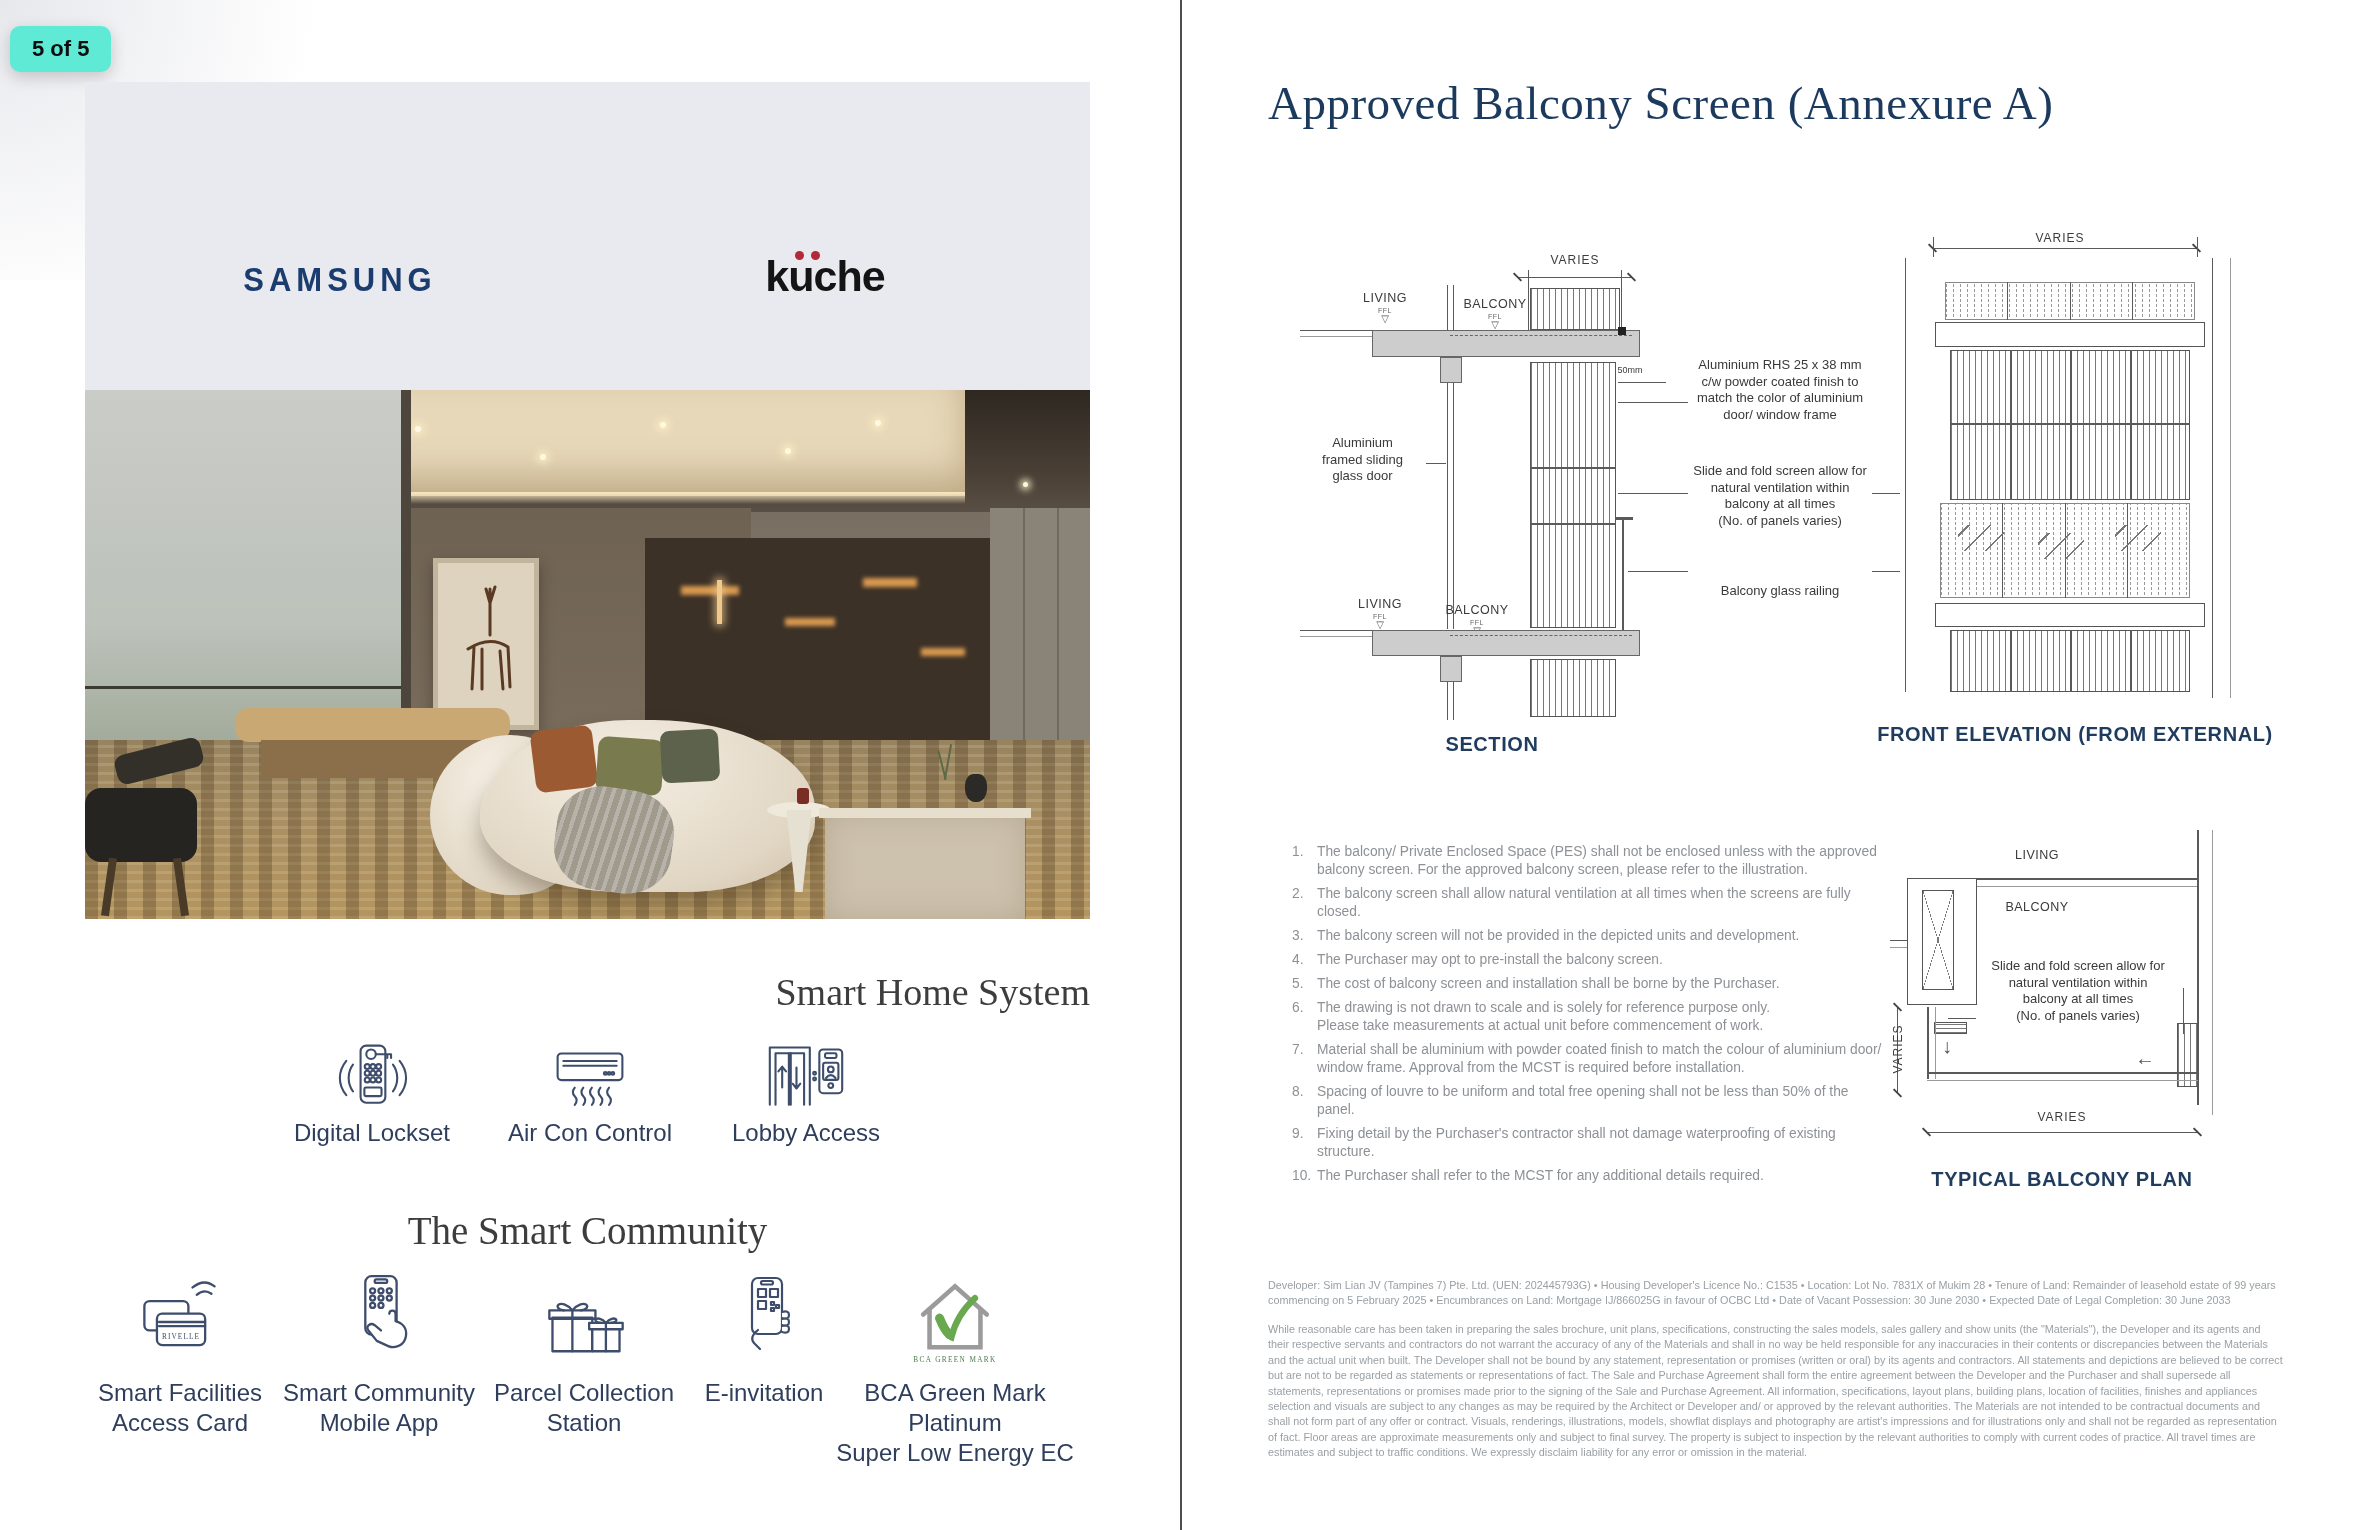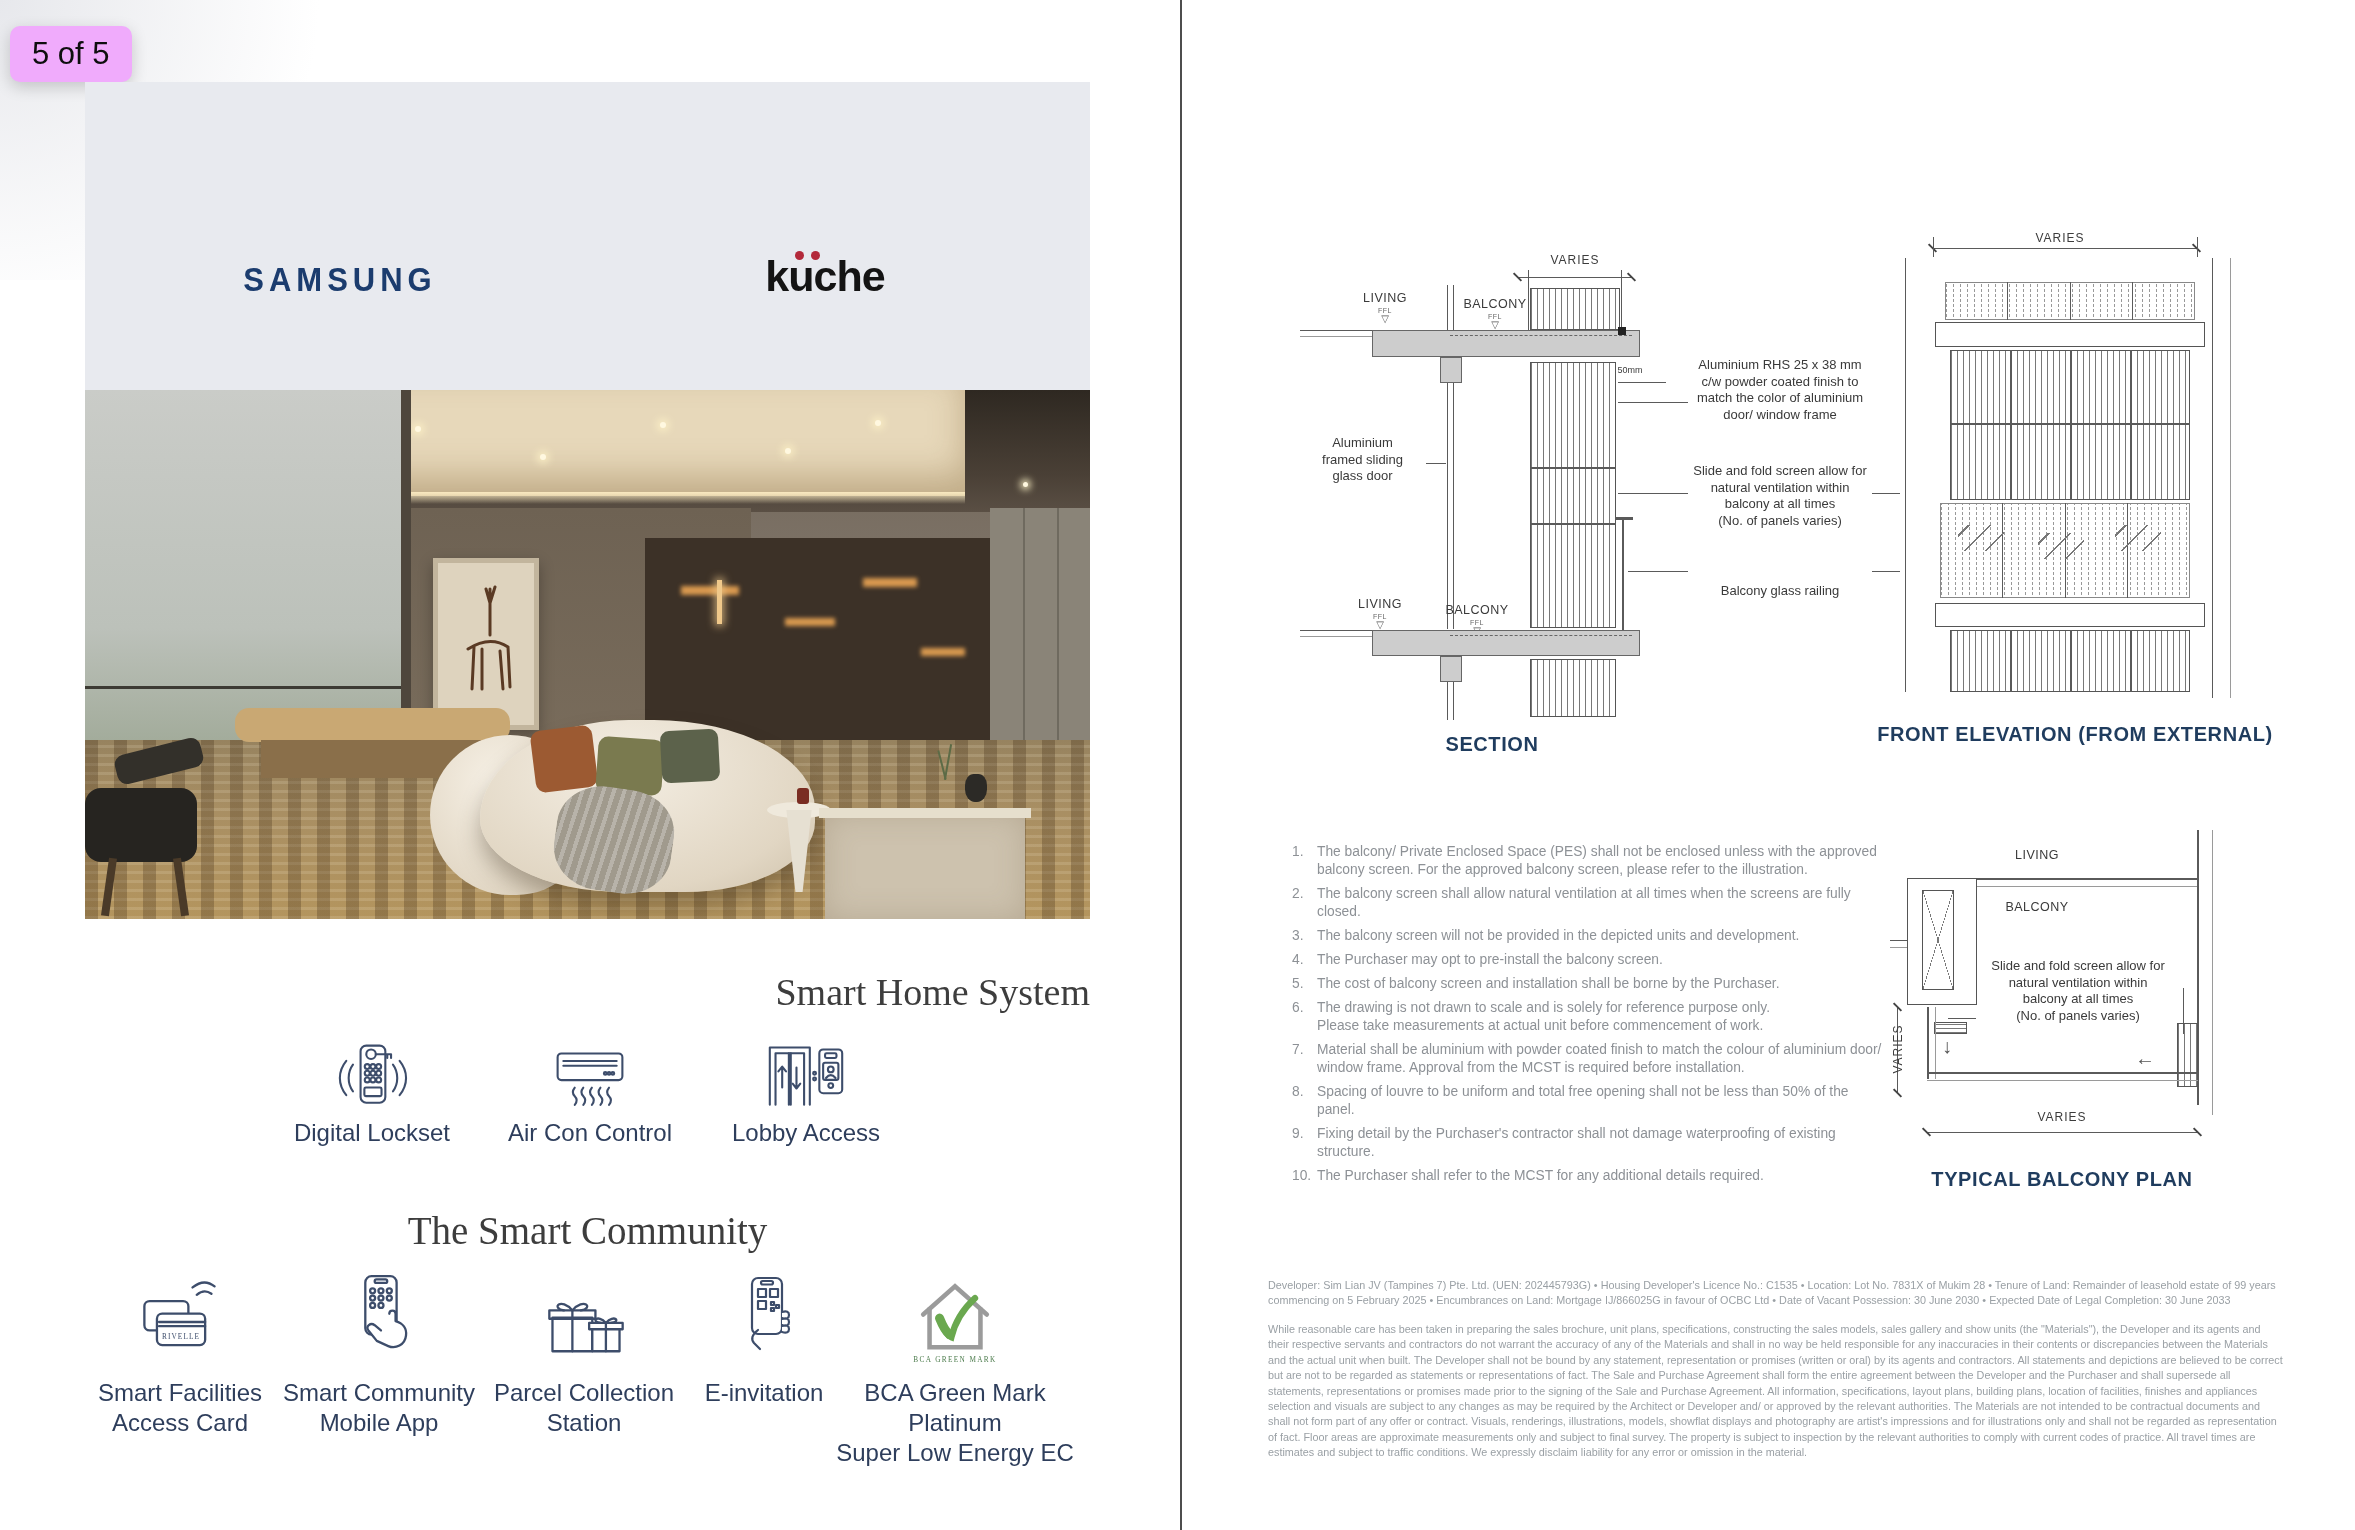--- a/index.html
+++ b/index.html
@@ -1,19 +1,19 @@
 <!DOCTYPE html>
 <html><head>
 <meta charset="utf-8">
 <style>
   html,body{margin:0;padding:0;background:#ffffff;}
   .canvas{position:relative;width:2355px;height:1530px;background:#fff;font-family:"Liberation Sans",sans-serif;overflow:hidden;}
   .abs{position:absolute;}
   .corner-shade{left:0;top:0;width:360px;height:280px;background:radial-gradient(circle at 0 0,#e7e8ec 0%,rgba(231,232,236,0) 70%);}
-  .page-badge{left:10px;top:26px;background:#f0abfc;border-radius:10px;padding:10px 22px;box-shadow:0 5px 16px rgba(0,0,0,.18);font-size:31px;font-weight:normal;color:#0e0e0e;}
+  .page-badge{left:10px;top:26px;background:#5eead4;border-radius:10px;padding:10px 22px;box-shadow:0 5px 16px rgba(0,0,0,.18);font-size:22px;font-weight:bold;color:#0e0e0e;}
   .divider{left:1180px;top:0;width:2px;height:1530px;background:#4d4d4d;}
   .serif{font-family:"Liberation Serif","DejaVu Serif",serif;font-weight:400;}
   .pf-panel{left:85px;top:82px;width:1005px;height:308px;background:#e8eaef;}
   .pf-title{left:85px;top:148px;width:1005px;text-align:center;font-size:35px;color:#4e4e4e;letter-spacing:1px;}
   .samsung{left:240px;top:262px;width:200px;text-align:center;font-size:31px;font-weight:bold;letter-spacing:5px;color:#1b3c6e;transform:scaleY(1.08);}
   .vb-block{left:470px;top:198px;width:235px;text-align:center;color:#27456e;}
   .vb-name{font-family:"Liberation Serif",serif;font-size:29px;}
   .vb-ul{border-bottom:2px solid #27456e;padding-bottom:2px;}
   .vb-year{font-size:14px;letter-spacing:4px;margin-top:6px;color:#27456e;}
   .kuche{left:745px;top:252px;width:160px;text-align:center;font-size:43px;font-weight:bold;color:#141414;letter-spacing:-1px;position:absolute;}
@@ -235,20 +235,21 @@
       <text x="55" y="96" text-anchor="middle" font-size="8" letter-spacing="1.5" fill="#4e7d4e" font-family="Liberation Serif, serif">BCA GREEN MARK</text>
     </svg>
   </div>
 
   <div class="icon-label" style="left:70px;top:1378px;width:220px;"><span>Smart Facilities</span><br><span>Access Card</span></div>
   <div class="icon-label" style="left:269px;top:1378px;width:220px;"><span>Smart Community</span><br><span>Mobile App</span></div>
   <div class="icon-label" style="left:474px;top:1378px;width:220px;"><span>Parcel Collection</span><br><span>Station</span></div>
   <div class="icon-label" style="left:654px;top:1378px;width:220px;"><span>E-invitation</span></div>
   <div class="icon-label" style="left:815px;top:1378px;width:280px;"><span>BCA Green Mark Platinum</span><br><span>Super Low Energy EC</span></div>
 
+  <div class="abs serif rp-title">Approved Balcony Screen (Annexure A)</div>
 
   <div class="abs" style="left:1300px;top:235px;width:600px;height:530px;">
     <div class="dim-text" style="left:195px;top:18px;width:160px;">VARIES</div>
     <div class="ln" style="left:218px;top:42px;width:114px;height:1px;"></div>
     <span class="tick" style="left:212px;top:41px;"></span>
     <span class="tick" style="left:326px;top:41px;"></span>
     <div class="room" style="left:45px;top:56px;width:80px;">LIVING</div>
     <div class="abs" style="left:70px;top:72px;width:30px;"><span class="ffl-t">FFL</span><span class="ffl-tri"></span></div>
     <div class="room" style="left:150px;top:62px;width:90px;">BALCONY</div>
     <div class="abs" style="left:180px;top:78px;width:30px;"><span class="ffl-t">FFL</span><span class="ffl-tri"></span></div>

